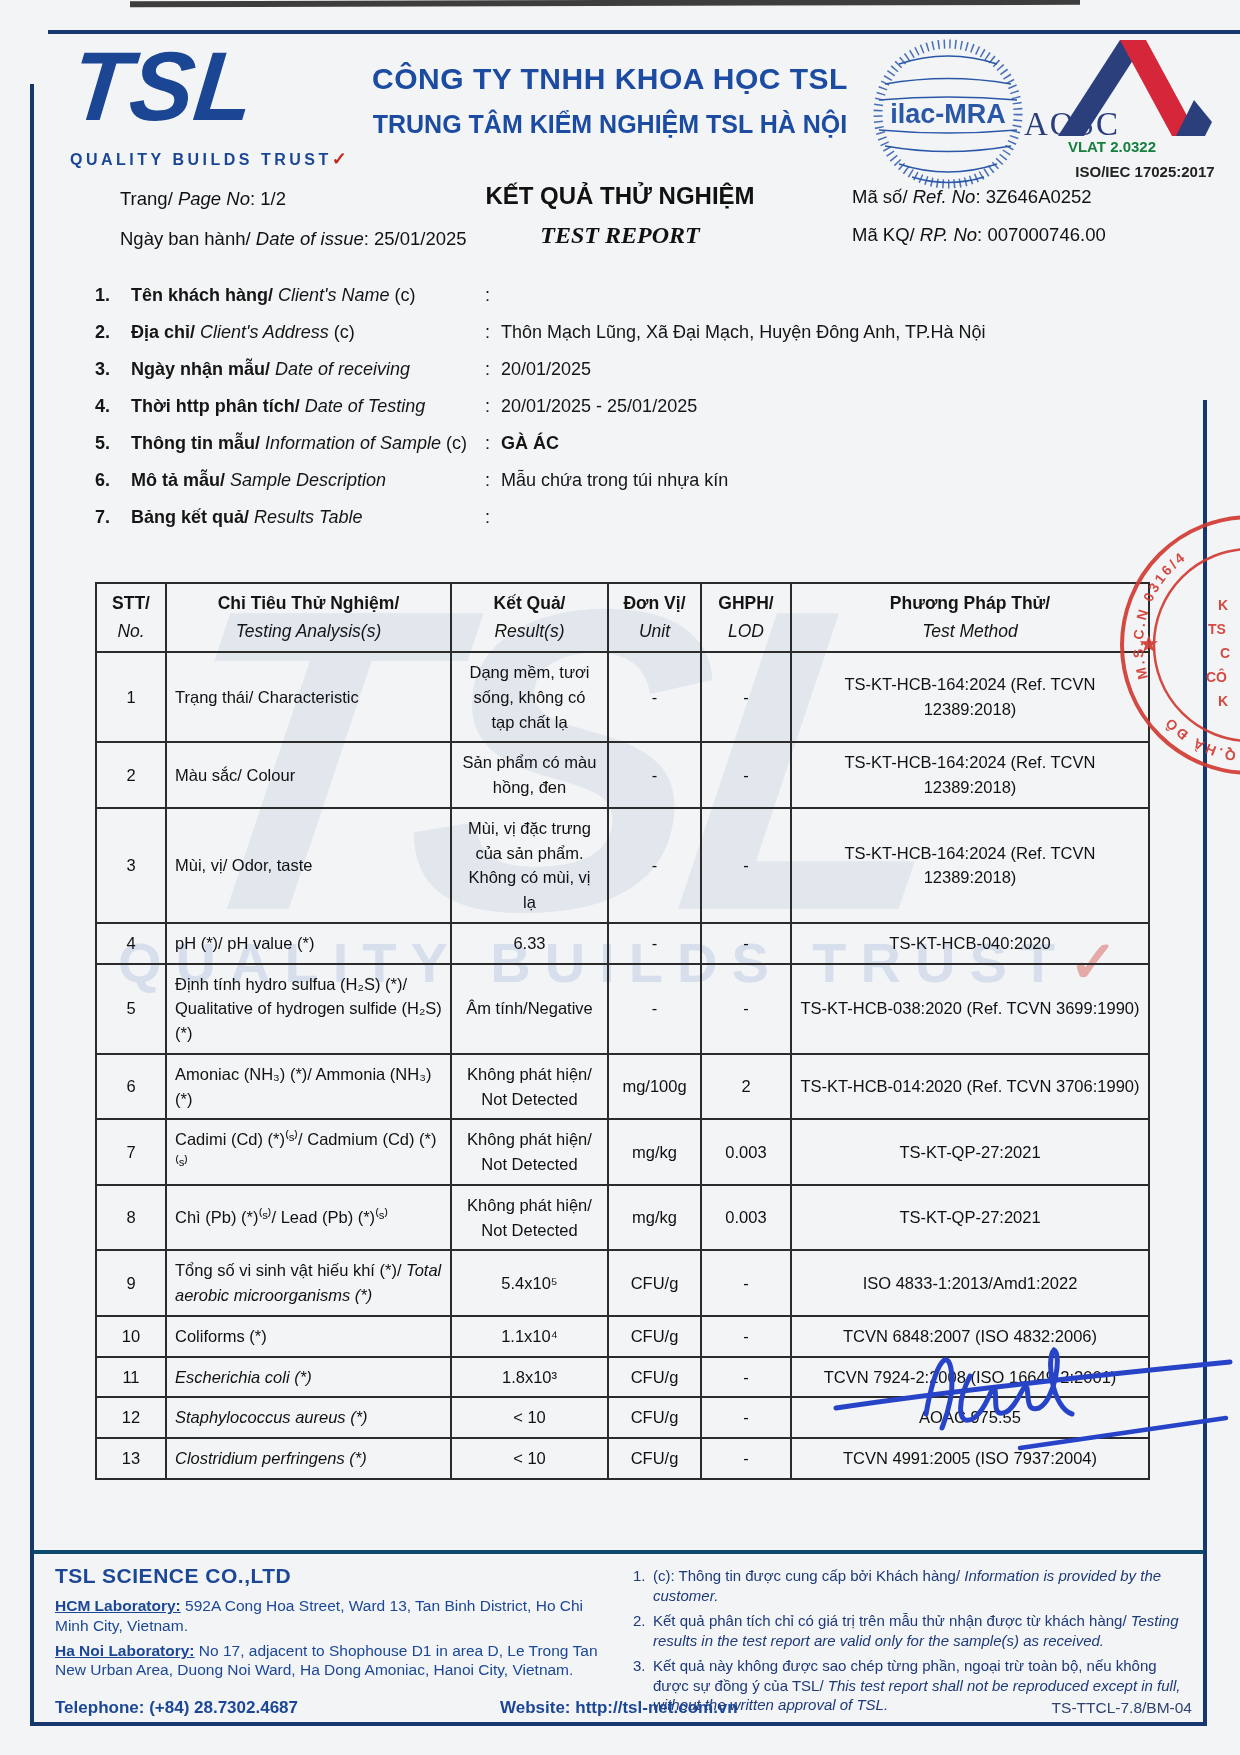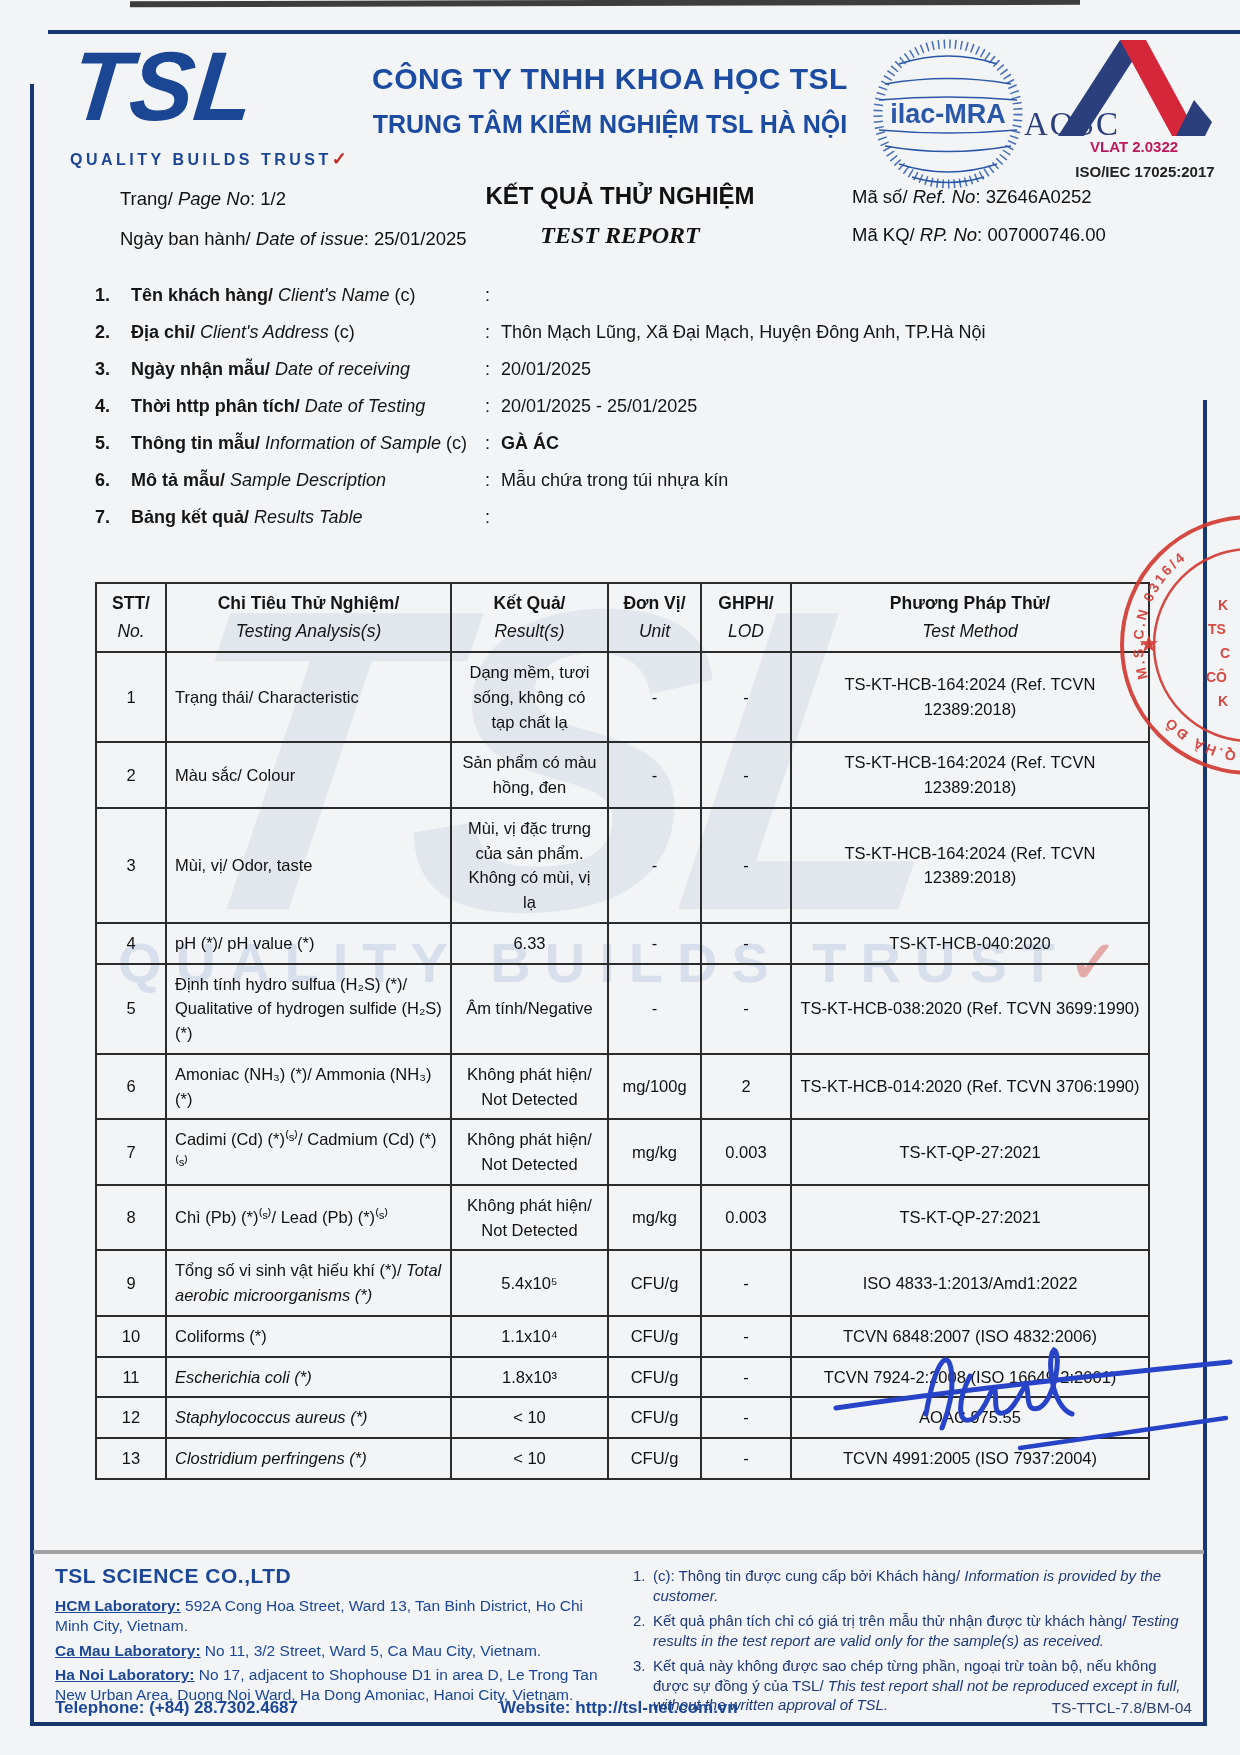--- a/index.html
+++ b/index.html
@@ -51,21 +51,21 @@
   .company-1 {
     position:absolute; left:320px; top:62px; width:580px; text-align:center;
     font-size:30px; font-weight:bold; color:#1c4ba2; letter-spacing:.5px;
   }
   .company-2 {
     position:absolute; left:320px; top:110px; width:580px; text-align:center;
     font-size:25px; font-weight:bold; color:#1c4ba2;
   }
   .ilac-logo { position:absolute; left:872px; top:36px; }
   .aosc-logo { position:absolute; left:1022px; top:34px; }
-  .vlat-text { position:absolute; left:1090px; top:138px; width:132px; font-size:15px; font-weight:bold; color:#be185d; }
+  .vlat-text { position:absolute; left:1046px; top:138px; width:132px; text-align:center; font-size:15px; font-weight:bold; color:#15803d; }
   .iso-text  { position:absolute; left:1056px; top:163px; width:178px; text-align:center; font-size:15px; font-weight:bold; color:#222; }
 
   
   .meta { font-size:18.5px; color:#111; position:absolute; white-space:nowrap; }
   .m-l1 { left:120px; top:188px; } .m-l2 { left:120px; top:228px; }
   .m-r1 { left:852px; top:186px; } .m-r2 { left:852px; top:224px; }
   .meta i { font-style:italic; }
   .title-vn { position:absolute; left:430px; top:182px; width:380px; text-align:center; font-size:24px; font-weight:bold; color:#111; }
   .title-en { position:absolute; left:430px; top:222px; width:380px; text-align:center; font-size:24px; font-weight:bold; font-style:italic; color:#111;font-family:Liberation Serif, serif; }
 
@@ -91,21 +91,21 @@
   .results-table .c { text-align:center; }
   .results-table .lbl { text-align:left; }
   .results-table .lbl i { font-style:italic; }
 
   
   .stamp { position:absolute; left:1100px; top:500px; z-index:3; opacity:.92; }
   
   .signature { position:absolute; left:808px; top:1316px; z-index:4; }
 
   
-  .footer-box { position:absolute; left:33px; top:1550px; width:1171px; height:176px; border-top:4px solid #a3a3a3; z-index:2; }
+  .footer-box { position:absolute; left:33px; top:1550px; width:1171px; height:176px; border-top:4px solid #0c4a6e; z-index:2; }
   .f-title { position:absolute; left:22px; top:10px; font-size:21px; font-weight:bold; color:#1b4796; letter-spacing:.5px; }
   .lab-list { position:absolute; left:22px; top:42px; width:545px; font-size:15.5px; color:#1b4796; }
   .lab { margin-bottom:5px; line-height:1.28; }
   .lab-name { font-weight:bold; text-decoration:underline; }
   .notes-list { position:absolute; left:600px; top:12px; width:560px; font-size:15px; color:#1e3a7a; }
   .note { display:grid; grid-template-columns:20px auto; margin-bottom:6px; line-height:1.3; }
   .note i { font-style:italic; }
   .f-bottom { position:absolute; left:22px; right:12px; bottom:8px; display:flex; align-items:baseline; }
   .f-tel { font-size:17px; font-weight:bold; color:#1b4796; width:445px; }
   .f-web { font-size:17px; font-weight:bold; color:#1b4796; width:460px; }
@@ -379,21 +379,20 @@
         <path d="M 118 98 C 128 42 142 28 144 62 C 145 86 136 106 134 112"></path>
         <path d="M 162 60 C 148 88 150 112 166 102 C 180 92 183 68 187 74 C 189 84 184 102 198 96 C 210 90 215 66 219 72 C 221 82 218 96 231 92 C 247 84 254 38 246 34 C 238 42 244 92 264 98"></path>
         <path d="M 212 132 L 418 102" stroke-width="4.5"></path>
       </g>
     </svg>
 
     <div class="footer-box">
       <div class="f-title">TSL SCIENCE CO.,LTD</div>
       <div class="lab-list">
           <p class="lab"><span class="lab-name">HCM Laboratory:</span><span> 592A Cong Hoa Street, Ward 13, Tan Binh District, Ho Chi Minh City, Vietnam.</span></p>
-          <p class="lab"><span class="lab-name">Ca Mau Laboratory:</span><span> No 11, 3/2 Street, Ward 5, Ca Mau City, Vietnam.</span></p>
           <p class="lab"><span class="lab-name">Ha Noi Laboratory:</span><span> No 17, adjacent to Shophouse D1 in area D, Le Trong Tan New Urban Area, Duong Noi Ward, Ha Dong Amoniac, Hanoi City, Vietnam.</span></p>
         </div>
       <div class="notes-list">
           <div class="note">
             <span class="note-num">1.</span>
             <span class="note-body"><span>(c): Thông tin được cung cấp bởi Khách hàng/</span><i> Information is provided by the customer.</i></span>
           </div>
           <div class="note">
             <span class="note-num">2.</span>
             <span class="note-body"><span>Kết quả phân tích chỉ có giá trị trên mẫu thử nhận được từ khách hàng/</span><i> Testing results in the test report are valid only for the sample(s) as received.</i></span>

